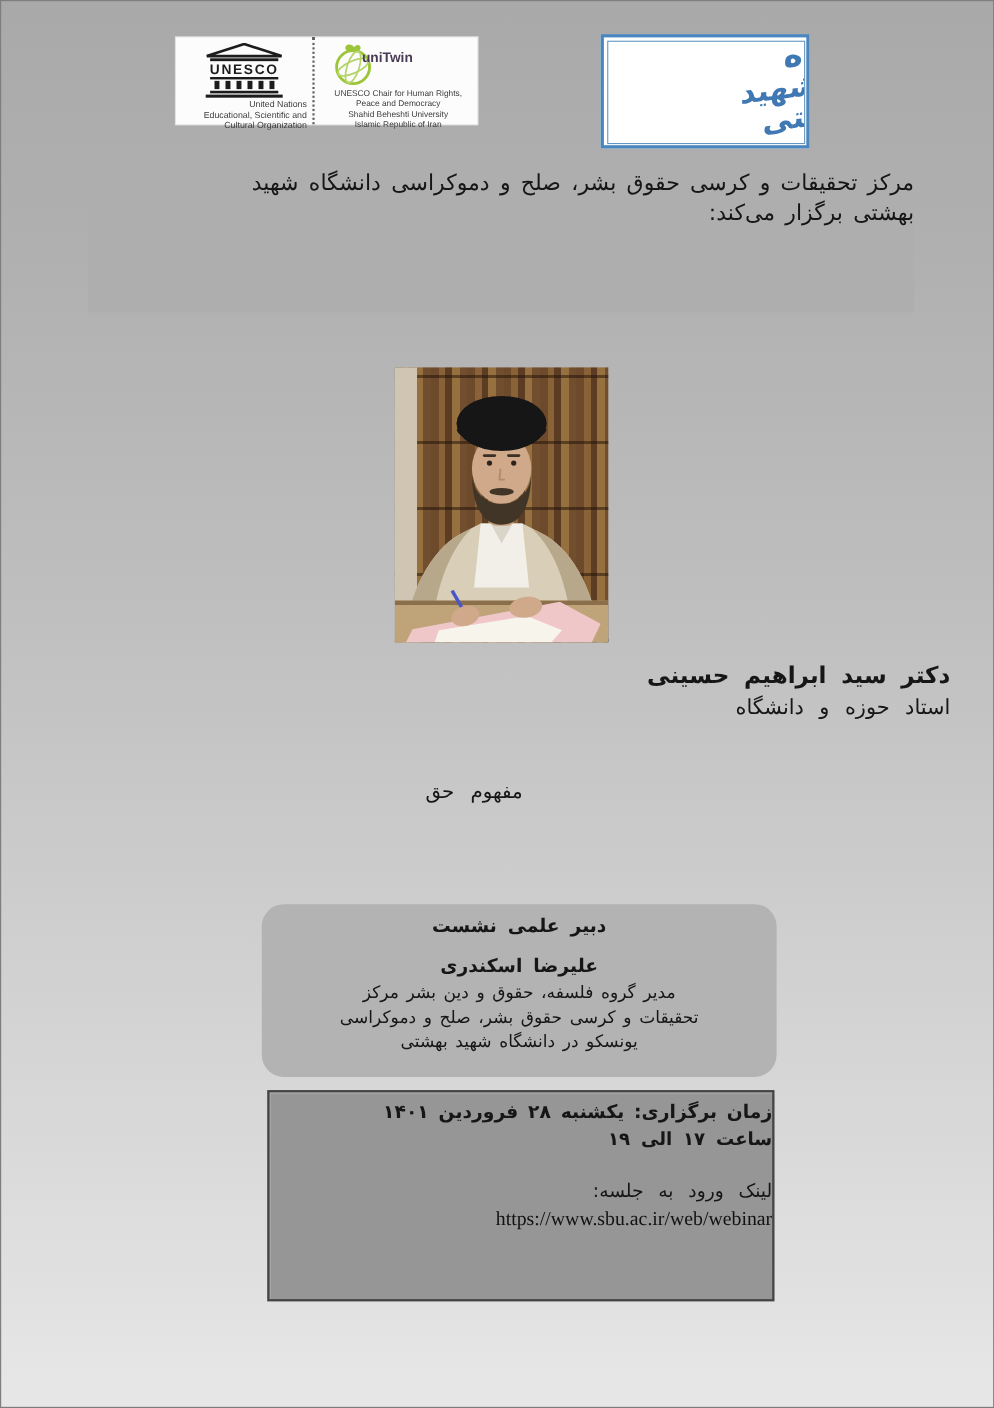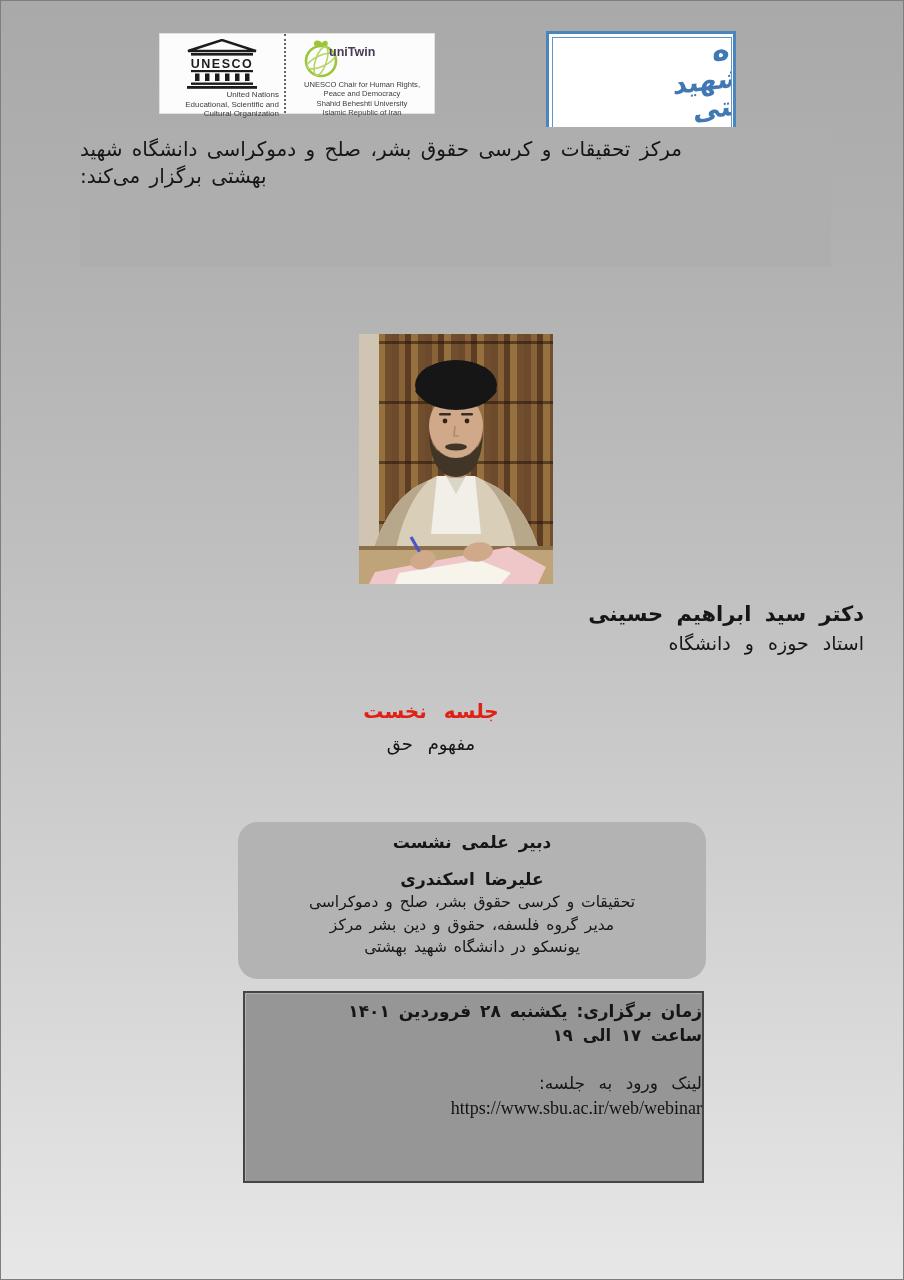--- a/index.html
+++ b/index.html
@@ -18,22 +18,22 @@
   .temple{display:block;margin:1px auto 1px auto;}
   .org-lines{text-align:right;font:8px/9.6px "Liberation Sans",sans-serif;color:#3d3d3d;padding-right:3px;}
   .unitwin-logo{display:block;margin:0 0 1px 2px;}
   .chair-lines{font:7.6px/9.3px "Liberation Sans",sans-serif;color:#3d3d3d;}
 
   
   .uni-logo{left:545px;top:30px;width:190px;height:104px;background:#fff;border:3px solid #4a86bd;padding:3px;}
   .uni-logo-inner{border:1px solid #6496c4;width:100%;height:100%;overflow:hidden;}
 
   
-  .intro-box{left:79px;top:126px;width:751px;height:140px;background:#aeaeae;
-    text-align:left;padding-top:9px;font-size:20px;line-height:27px;direction:rtl;word-spacing:3px;}
+  .intro-box{left:79px;top:143px;width:751px;height:140px;background:#aeaeae;
+    text-align:right;padding-top:9px;font-size:20px;line-height:27px;direction:rtl;word-spacing:3px;}
   .intro-title{font-size:21px;font-weight:bold;margin-top:6px;word-spacing:6px;}
 
   
   .photo{left:358px;top:333px;width:194px;height:250px;overflow:hidden;
     background:
       linear-gradient(90deg,#cfc5b2 0 20px,rgba(0,0,0,0) 20px),
       repeating-linear-gradient(0deg,rgba(30,15,5,0.5) 0 3px,rgba(0,0,0,0) 3px 60px),
       repeating-linear-gradient(90deg,#6d4a2c 0 7px,#8a6238 7px 13px,#5c3d24 13px 19px,#96713f 19px 26px,#714e2d 26px 33px);
   }
   .photo svg{display:block;width:194px;height:250px;}
@@ -155,30 +155,29 @@
       </g>
     </svg>
   </div>
 
   <div class="abs speaker">
     <div class="speaker-name">دکتر سید ابراهیم حسینی</div>
     <div class="speaker-role">استاد حوزه و دانشگاه</div>
   </div>
 
   <div class="abs session">
-    <div class="session-label">جلسه نخست</div>
     <div class="session-topic">مفهوم حق</div>
   </div>
 
   <section class="abs secretary-box">
     <div class="sec-heading">دبیر علمی نشست</div>
     <div class="sec-name">علیرضا اسکندری</div>
     <div class="sec-desc">
+      <div>مدیر گروه فلسفه، حقوق و دین بشر مرکز</div>
       <div>تحقیقات و کرسی حقوق بشر، صلح و دموکراسی</div>
-      <div>مدیر گروه فلسفه، حقوق و دین بشر مرکز</div>
       <div>یونسکو در دانشگاه شهید بهشتی</div>
     </div>
   </section>
 
   <section class="abs schedule-box">
     <div class="sch-line1">زمان برگزاری: یکشنبه ۲۸ فروردین ۱۴۰۱</div>
     <div class="sch-line2">ساعت ۱۷ الی ۱۹</div>
     <div class="sch-link-label">لینک ورود به جلسه:</div>
     <div class="sch-url">https://www.sbu.ac.ir/web/webinar</div>
   </section>

